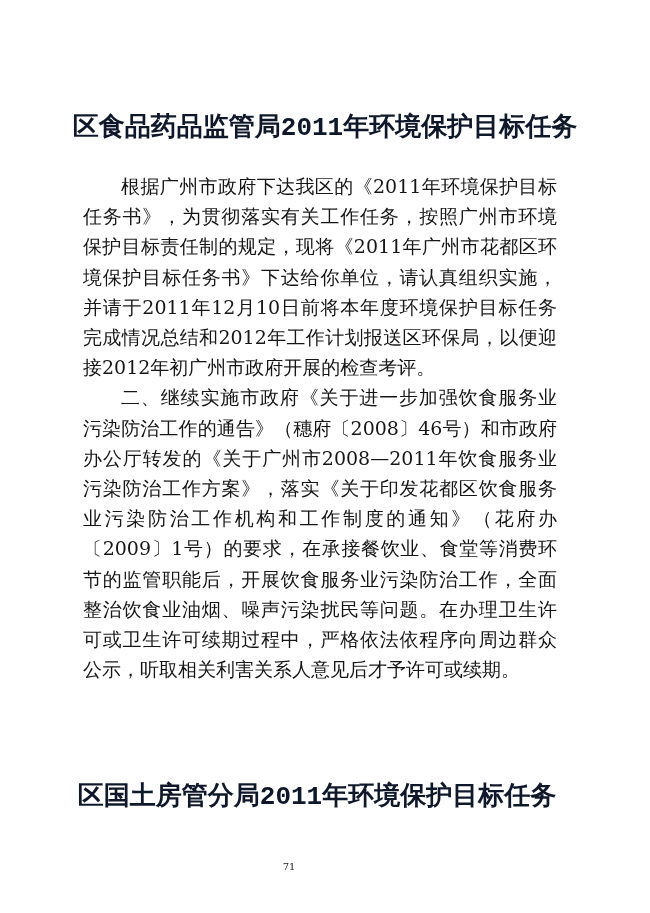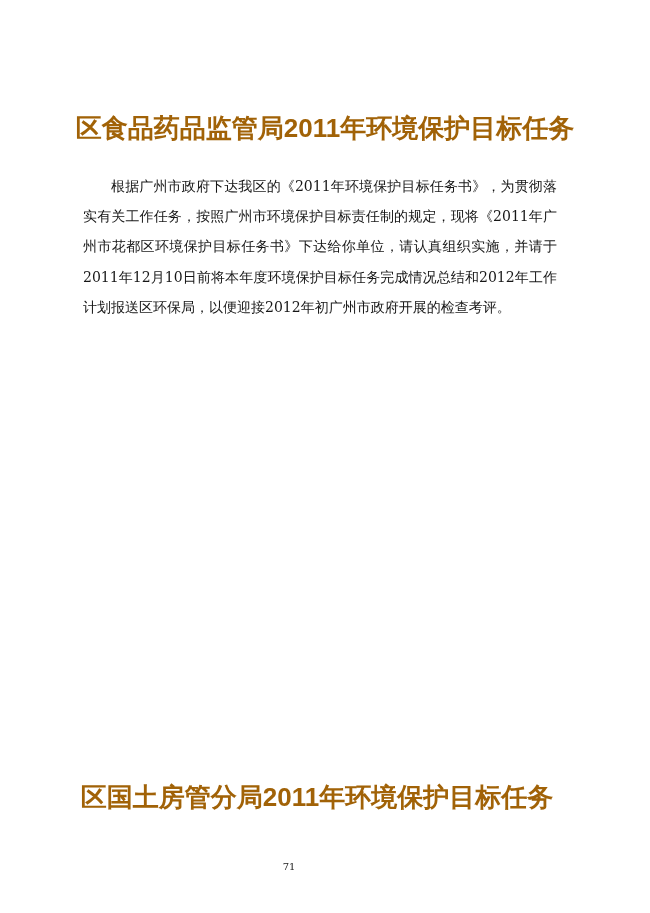--- a/index.html
+++ b/index.html
@@ -18,37 +18,37 @@
       position: absolute;
       left: 0; top: 0;
       width: 650px; height: 913px;
       background: #ffffff;
     }
     .title {
       position: absolute;
       left: 0;
       width: 650px;
       text-align: center;
-      font-family: Liberation Sans, sans-serif;
+      font-family: Liberation Mono, monospace;
       font-size: 26px;
       font-weight: bold;
       letter-spacing: 0px;
       line-height: 32px;
       white-space: nowrap;
-      color: #a16207;
+      color: #0f172a;
     }
     .title-1 { top: 112px; }
     .title-2 { top: 781px; left: -8px; }
     .body-text {
       position: absolute;
       left: 83px;
       width: 474px;
       top: 171px;
       font-family: "DejaVu Serif", "Liberation Serif", serif;
-      font-size: 14px;
+      font-size: 19px;
       line-height: 30.2px;
       color: #161616;
       text-align: justify;
       text-justify: inter-character;
     }
     .para {
       margin: 0;
       text-indent: 2em;
     }
     .page-number {
@@ -64,18 +64,19 @@
   </style>
 </head>
 <body>
 
 <div class="page">
 
   <div class="title title-1">区食品药品监管局2011年环境保护目标任务</div>
 
   <div class="body-text">
     <p class="para">根据广州市政府下达我区的《2011年环境保护目标任务书》，为贯彻落实有关工作任务，按照广州市环境保护目标责任制的规定，现将《2011年广州市花都区环境保护目标任务书》下达给你单位，请认真组织实施，并请于2011年12月10日前将本年度环境保护目标任务完成情况总结和2012年工作计划报送区环保局，以便迎接2012年初广州市政府开展的检查考评。</p>
+    <p class="para">二、继续实施市政府《关于进一步加强饮食服务业污染防治工作的通告》（穗府〔2008〕46号）和市政府办公厅转发的《关于广州市2008—2011年饮食服务业污染防治工作方案》，落实《关于印发花都区饮食服务业污染防治工作机构和工作制度的通知》（花府办〔2009〕1号）的要求，在承接餐饮业、食堂等消费环节的监管职能后，开展饮食服务业污染防治工作，全面整治饮食业油烟、噪声污染扰民等问题。在办理卫生许可或卫生许可续期过程中，严格依法依程序向周边群众公示，听取相关利害关系人意见后才予许可或续期。</p>
   </div>
 
   <div class="title title-2">区国土房管分局2011年环境保护目标任务</div>
 
   <div class="page-number">71</div>
 </div>
 
 </body></html>

